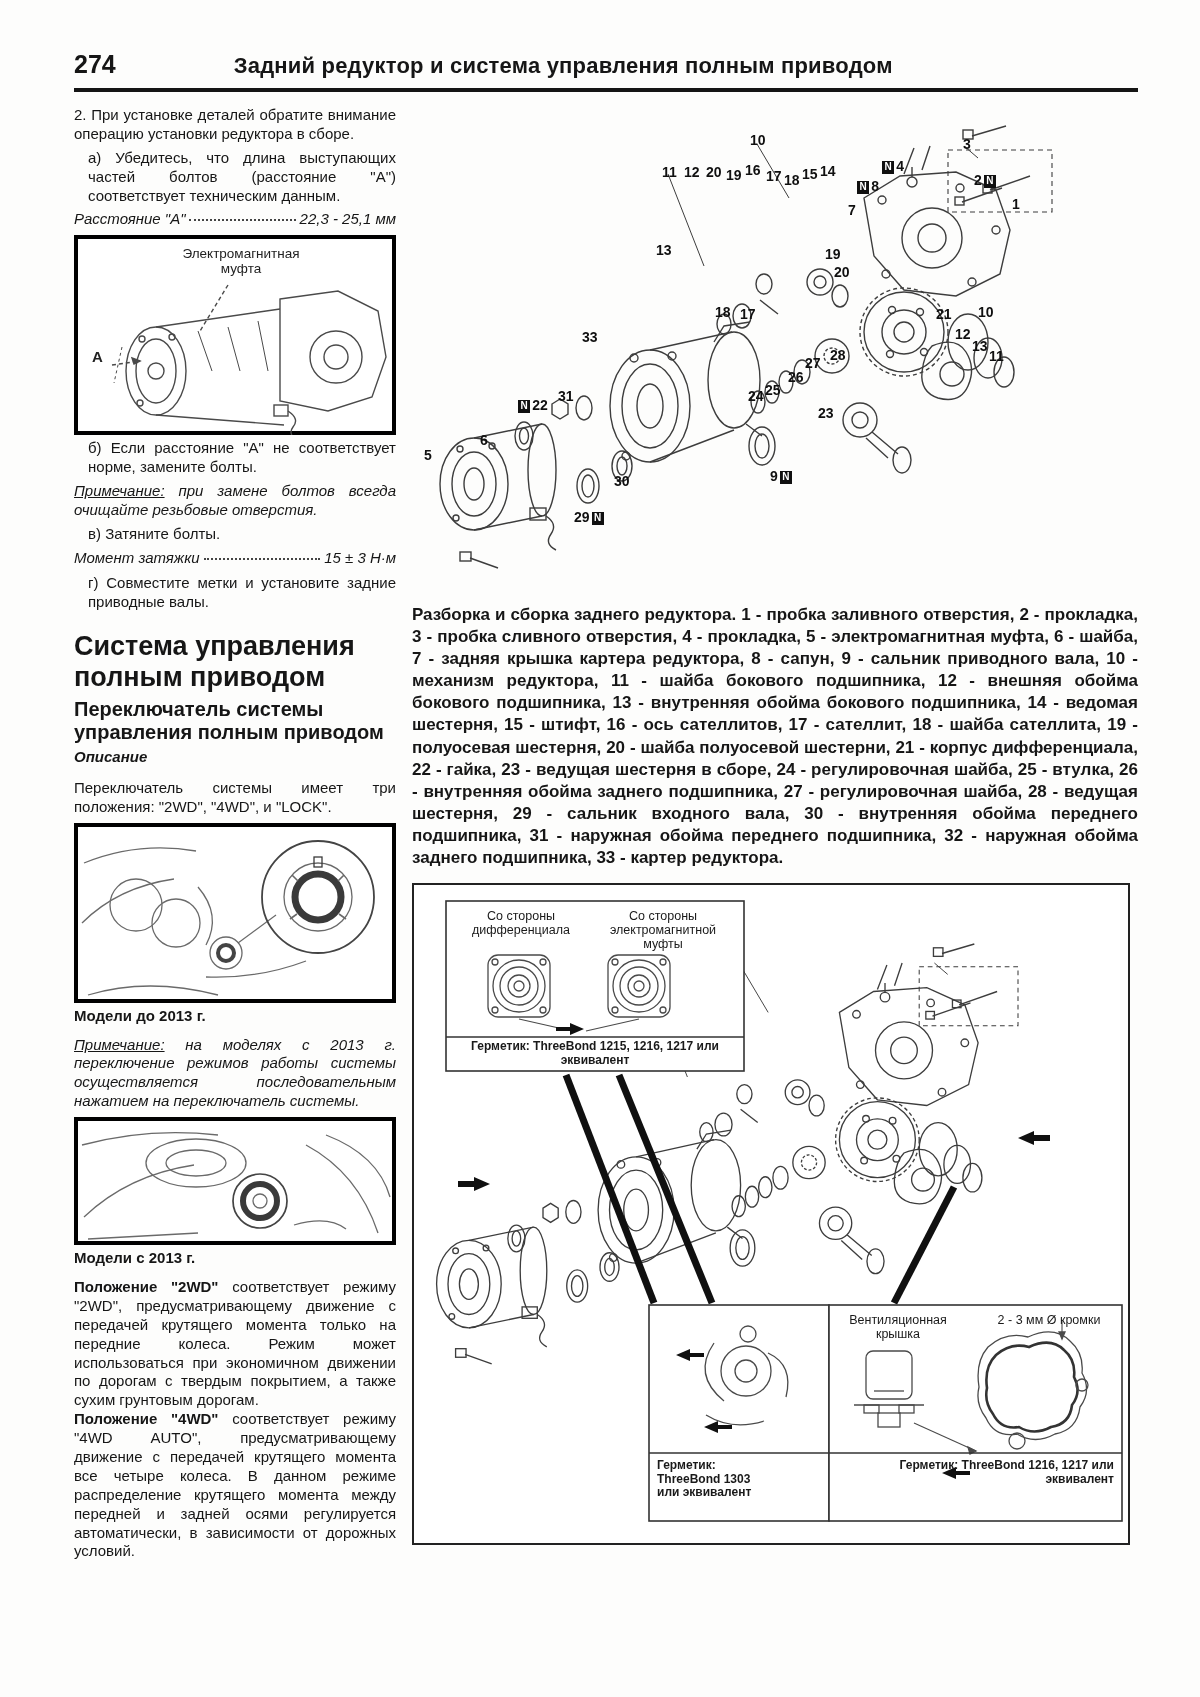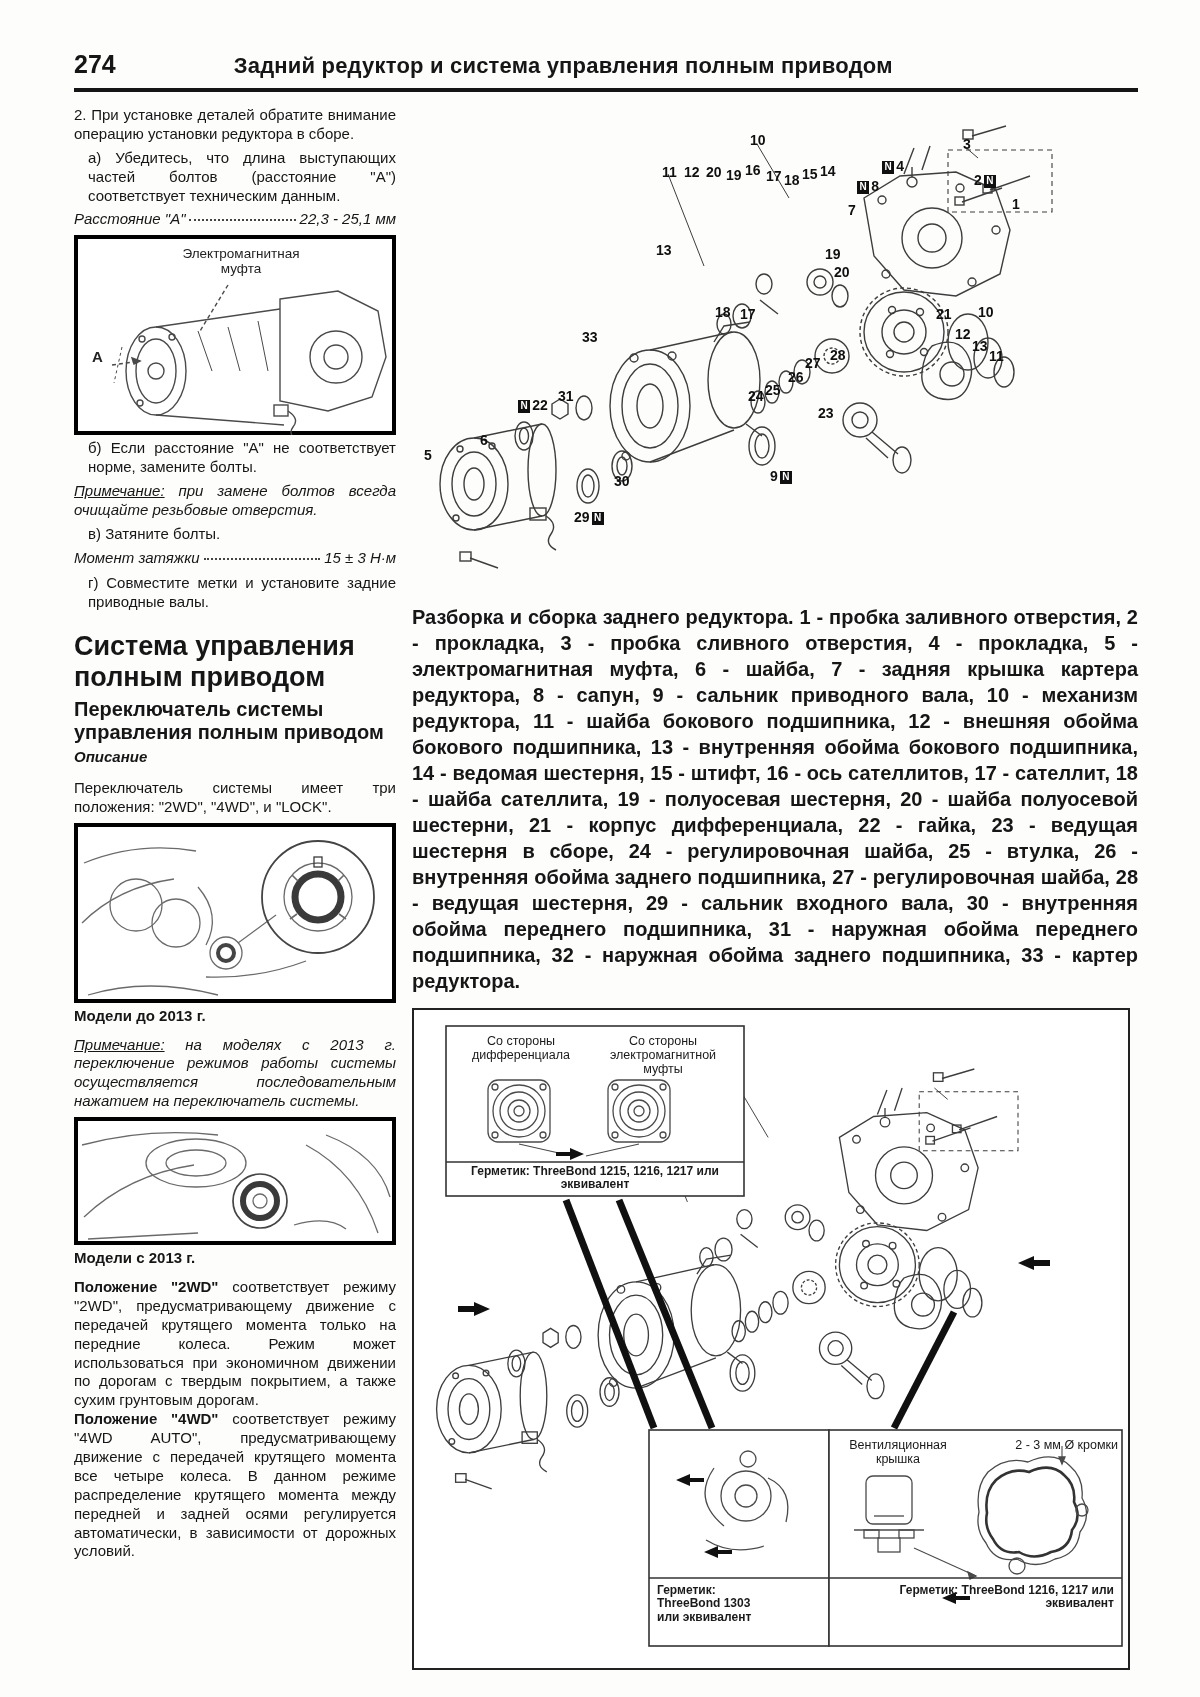--- a/index.html
+++ b/index.html
@@ -33,21 +33,21 @@
   .fig{ position:relative; border:4px solid #000000; background:#fff; margin:6px 0 4px; }
   .fig svg{ display:block; }
   .figcap{ font-weight:bold; margin:2px 0 10px; text-align:left; }
   .fig-label{ position:absolute; font-size:13.5px; line-height:1.1; text-align:center; color:#222; }
   
   .exploded{ position:relative; width:728px; height:492px; }
   .exploded svg{ position:absolute; left:0; top:0; }
   .callout{ position:absolute; font-size:14px; font-weight:bold; white-space:nowrap; color:#101010; }
   .nbox{ display:inline-block; background:#101010; color:#fff; font-weight:bold; font-size:10px;
          line-height:1; padding:1.5px 2.5px; margin:0 2px; vertical-align:1px; }
-  .exp-caption{ font-size:20px; font-weight:bold; line-height:1.3; text-align:justify; margin-top:6px; }
+  .exp-caption{ font-size:17px; font-weight:bold; line-height:1.3; text-align:justify; margin-top:6px; }
   .map{ position:relative; width:718px; height:662px; border:2px solid #222; background:#fff; margin-top:14px; }
   .map svg{ position:absolute; left:0; top:0; }
   .map .lbl{ position:absolute; font-size:12.5px; line-height:1.12; text-align:center; color:#1a1a1a; }
   .map .lbl-b{ font-weight:bold; font-size:12px; }
   .map-caption{ font-weight:bold; font-size:15px; margin-top:10px; text-align:left; }
 </style>
 </head>
 <body>
 
 <svg width="0" height="0" style="position:absolute" aria-hidden="true">
@@ -391,20 +391,20 @@
               <path d="M556,586 h-14 v-4 l-14,6 14,6 v-4 h14 z" fill="#101010"></path>
               <line x1="415" y1="568" x2="708" y2="568" stroke="#333" stroke-width="1.4"></line>
             </g>
           </svg>
 
           <div class="lbl" style="left:46px; top:24px; width:122px;">Со стороны дифференциала</div>
           <div class="lbl" style="left:176px; top:24px; width:146px;">Со стороны электромагнитной муфты</div>
           <div class="lbl lbl-b" style="left:40px; top:155px; width:282px;">Герметик: ThreeBond 1215, 1216, 1217 или эквивалент</div>
           <div class="lbl lbl-b" style="left:243px; top:574px; width:110px; text-align:left;">Герметик: ThreeBond 1303 или эквивалент</div>
           <div class="lbl" style="left:428px; top:428px; width:112px;">Вентиляционная крышка</div>
-          <div class="lbl" style="left:566px; top:428px; width:138px; text-align:right;">2 - 3 мм Ø кромки</div>
+          <div class="lbl" style="left:566px; top:428px; width:138px; text-align:center;">2 - 3 мм Ø кромки</div>
           <div class="lbl lbl-b" style="left:452px; top:574px; width:248px; text-align:right;">Герметик: ThreeBond 1216, 1217 или эквивалент</div>
         </div>
 
       </div>
     </div>
   </div>
 </div>
 
 </body></html>

